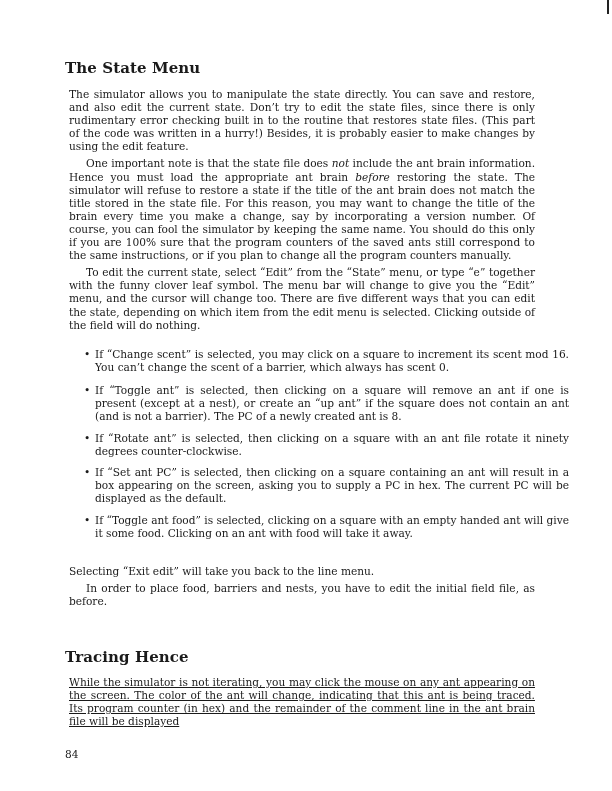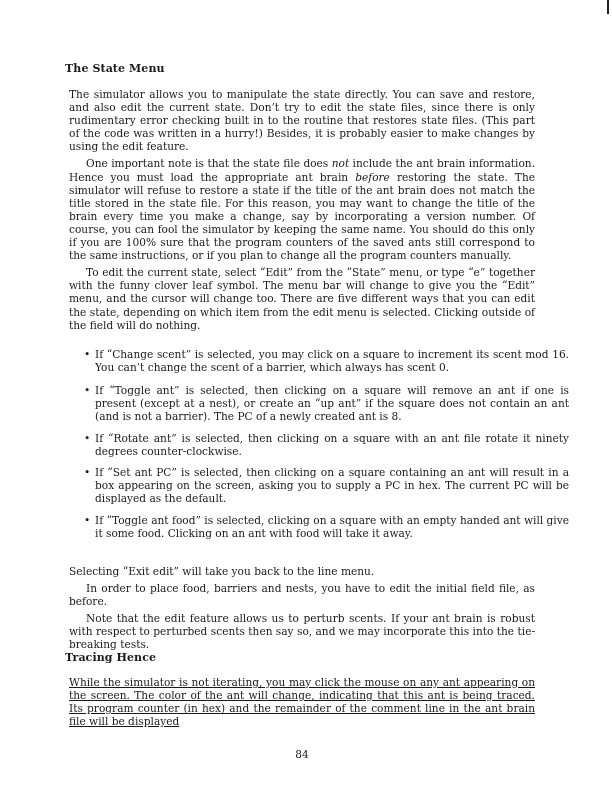--- a/index.html
+++ b/index.html
@@ -6,40 +6,40 @@
   body { width: 612px; height: 791px; position: relative; overflow: hidden; }
   .page {
     position: absolute; left: 65px; top: 0; width: 474px;
     font-family: "DejaVu Serif", "Liberation Serif", serif;
     color: #1a1a1a;
     font-size: 10.6px; line-height: 13.1px;
   }
   .corner-mark { position: absolute; left: 607px; top: 0; width: 2px; height: 14px; background: #222; }
   h2 {
     font-family: "DejaVu Serif", "Liberation Serif", serif;
-    font-weight: bold; font-size: 11px; margin: 0; position: absolute; left: 0;
+    font-weight: bold; font-size: 15px; margin: 0; position: absolute; left: 0;
     letter-spacing: 0.1px;
   }
   .h-state { top: 62px; }
   .h-trace { top: 651px; }
   .block { position: absolute; left: 0; width: 474px; text-align: justify; }
   p { margin: 4px; text-align: justify; }
   p.indent { text-indent: 17px; }
   ul { list-style: none; margin: 0; padding: 0; }
   li { position: relative; padding-left: 30px; text-align: justify; }
   li .bullet { position: absolute; left: 19px; top: 0; }
   .sec1 { top: 84px; }
   .b1 { top: 348px; }
   .b2 { top: 384px; }
   .b3 { top: 432px; }
   .b4 { top: 466px; }
   .b5 { top: 514px; }
   .sec2 { top: 561px; }
   .sec3 { top: 672px; text-decoration: underline; }
-  .page-number { position: absolute; top: 748px; left: 0; width: 474px; text-align: center; }
+  .page-number { position: absolute; top: 748px; left: 0; width: 474px; text-align: left; }
   em { font-style: italic; }
 </style>
 </head>
 <body>
 
 <div class="corner-mark"></div>
 
 <div class="page">
 
   <h2 class="h-state">The State Menu</h2>
@@ -54,21 +54,20 @@
     <li class="block b1"><span class="bullet">•</span><span>If “Change scent” is selected, you may click on a square to increment its scent mod 16. You can’t change the scent of a barrier, which always has scent 0.</span></li>
     <li class="block b2"><span class="bullet">•</span><span>If “Toggle ant” is selected, then clicking on a square will remove an ant if one is present (except at a nest), or create an “up ant” if the square does not contain an ant (and is not a barrier). The PC of a newly created ant is 8.</span></li>
     <li class="block b3"><span class="bullet">•</span><span>If “Rotate ant” is selected, then clicking on a square with an ant file rotate it ninety degrees counter-clockwise.</span></li>
     <li class="block b4"><span class="bullet">•</span><span>If “Set ant PC” is selected, then clicking on a square containing an ant will result in a box appearing on the screen, asking you to supply a PC in hex. The current PC will be displayed as the default.</span></li>
     <li class="block b5"><span class="bullet">•</span><span>If “Toggle ant food” is selected, clicking on a square with an empty handed ant will give it some food. Clicking on an ant with food will take it away.</span></li>
   </ul>
 
   <div class="block sec2">
     <p>Selecting “Exit edit” will take you back to the line menu.</p>
     <p class="indent">In order to place food, barriers and nests, you have to edit the initial field file, as before.</p>
-    <p class="indent">Note that the edit feature allows us to perturb scents. If your ant brain is robust with respect to perturbed scents then say so, and we may incorporate this into the tie-breaking tests.</p>
   </div>
 
   <h2 class="h-trace">Tracing Hence</h2>
 
   <div class="block sec3">
     <p>While the simulator is not iterating, you may click the mouse on any ant appearing on the screen. The color of the ant will change, indicating that this ant is being traced. Its program counter (in hex) and the remainder of the comment line in the ant brain file will be displayed</p>
   </div>
 
   <div class="page-number">84</div>
 </div>

